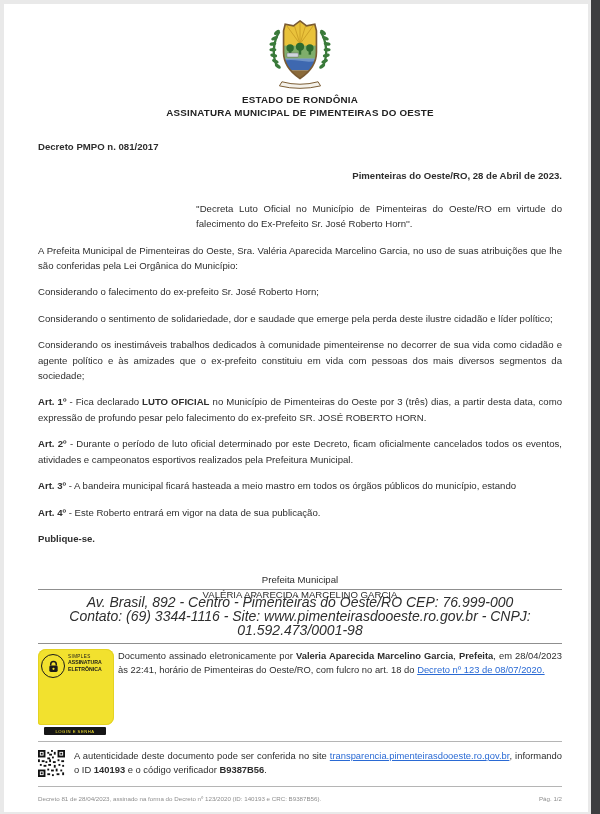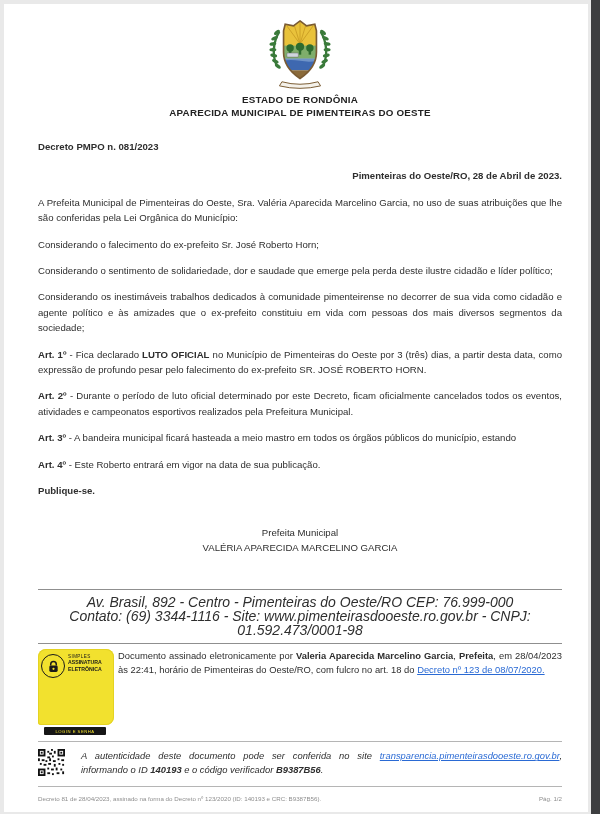--- a/index.html
+++ b/index.html
@@ -48,21 +48,21 @@
   .bottom-block{
     position:absolute;left:34px;right:26px;bottom:6px;
     font-size:9.4px;color:#2e2e2e;
   }
   .rule{border:0;border-top:1px solid #8f8f8f;margin:0;}
   .rule.light{border-top-color:#b5b5b5;}
   .address{text-align:center;font-size:14px;line-height:14px;padding:5px 0 6px 0;font-style:italic;}
   a.doc-link{color:#2a6ad4;text-decoration:underline;}
   .stamp-row{display:flex;align-items:flex-start;gap:4px;padding:5px 0 6px 0;}
   .stamp-text{flex:1;text-align:justify;font-size:9.4px;line-height:13.8px;}
-  .qr-row{display:flex;align-items:flex-start;gap:16px;padding:7px 0 9px 0;font-style:italic;}
+  .qr-row{display:flex;align-items:center;gap:9px;padding:7px 0 9px 0;}
   .qr-text{flex:1;text-align:justify;font-size:9.4px;line-height:13.8px;}
   
   .esign-badge{
     width:76px;flex:0 0 76px;
     background:#f2e12e;
     border-radius:8px 8px 8px 3px;
     position:relative;
     padding:3px 3px 0 3px;
     box-sizing:border-box;
     display:flex;gap:3px;
@@ -154,27 +154,28 @@
           <path d="M38,52 h44 v2.5 q-11,2 -22,0 q-11,-2 -22,0 Z" fill="#6f93c8"></path>
           <rect x="38" y="66" width="44" height="12" fill="#8a6a3a"></rect>
         </g>
         <path d="M60,6 L68,12 L78,10 L80,18 L80,44 C80,58 72,68 60,76 C48,68 40,58 40,44 L40,18 L42,10 L52,12 Z" fill="none" stroke="#7a5b33" stroke-width="2"></path>
 
         <path d="M38,80 q22,6 44,0 l3,5 q-25,6 -50,0 Z" fill="#f4f1ea" stroke="#7a5b33" stroke-width="1.2"></path>
       </svg>
     </div>
 
     <div class="org">ESTADO DE RONDÔNIA</div>
-    <div class="org">APARECIDA MUNICIPAL DE PIMENTEIRAS DO OESTE</div>
+    <div class="org">ASSINATURA MUNICIPAL DE PIMENTEIRAS DO OESTE</div>
 
     <div class="doc-body">
-      <p class="decree-number">Decreto PMPO n. 081/2023</p>
+      <p class="decree-number">Decreto PMPO n. 081/2017</p>
 
       <p class="dateline">Pimenteiras do Oeste/RO, 28 de Abril de 2023.</p>
 
+      <p class="summary">''Decreta Luto Oficial no Município de Pimenteiras do Oeste/RO em virtude do falecimento do Ex-Prefeito Sr. José Roberto Horn''.</p>
 
       <p>A Prefeita Municipal de Pimenteiras do Oeste, Sra. Valéria Aparecida Marcelino Garcia, no uso de suas atribuições que lhe são conferidas pela Lei Orgânica do Município:</p>
 
       <p>Considerando o falecimento do ex-prefeito Sr. José Roberto Horn;</p>
       <p>Considerando o sentimento de solidariedade, dor e saudade que emerge pela perda deste ilustre cidadão e líder político;</p>
       <p>Considerando os inestimáveis trabalhos dedicados à comunidade pimenteirense no decorrer de sua vida como cidadão e agente político e às amizades que o ex-prefeito constituiu em vida com pessoas dos mais diversos segmentos da sociedade;</p>
 
 
       <p><span class="art-label">Art. 1º</span><span> - Fica declarado </span><span class="art-em">LUTO OFICIAL</span><span> no Município de Pimenteiras do Oeste por 3 (três) dias, a partir desta data, como expressão de profundo pesar pelo falecimento do ex-prefeito SR. JOSÉ ROBERTO HORN.</span></p>
 

